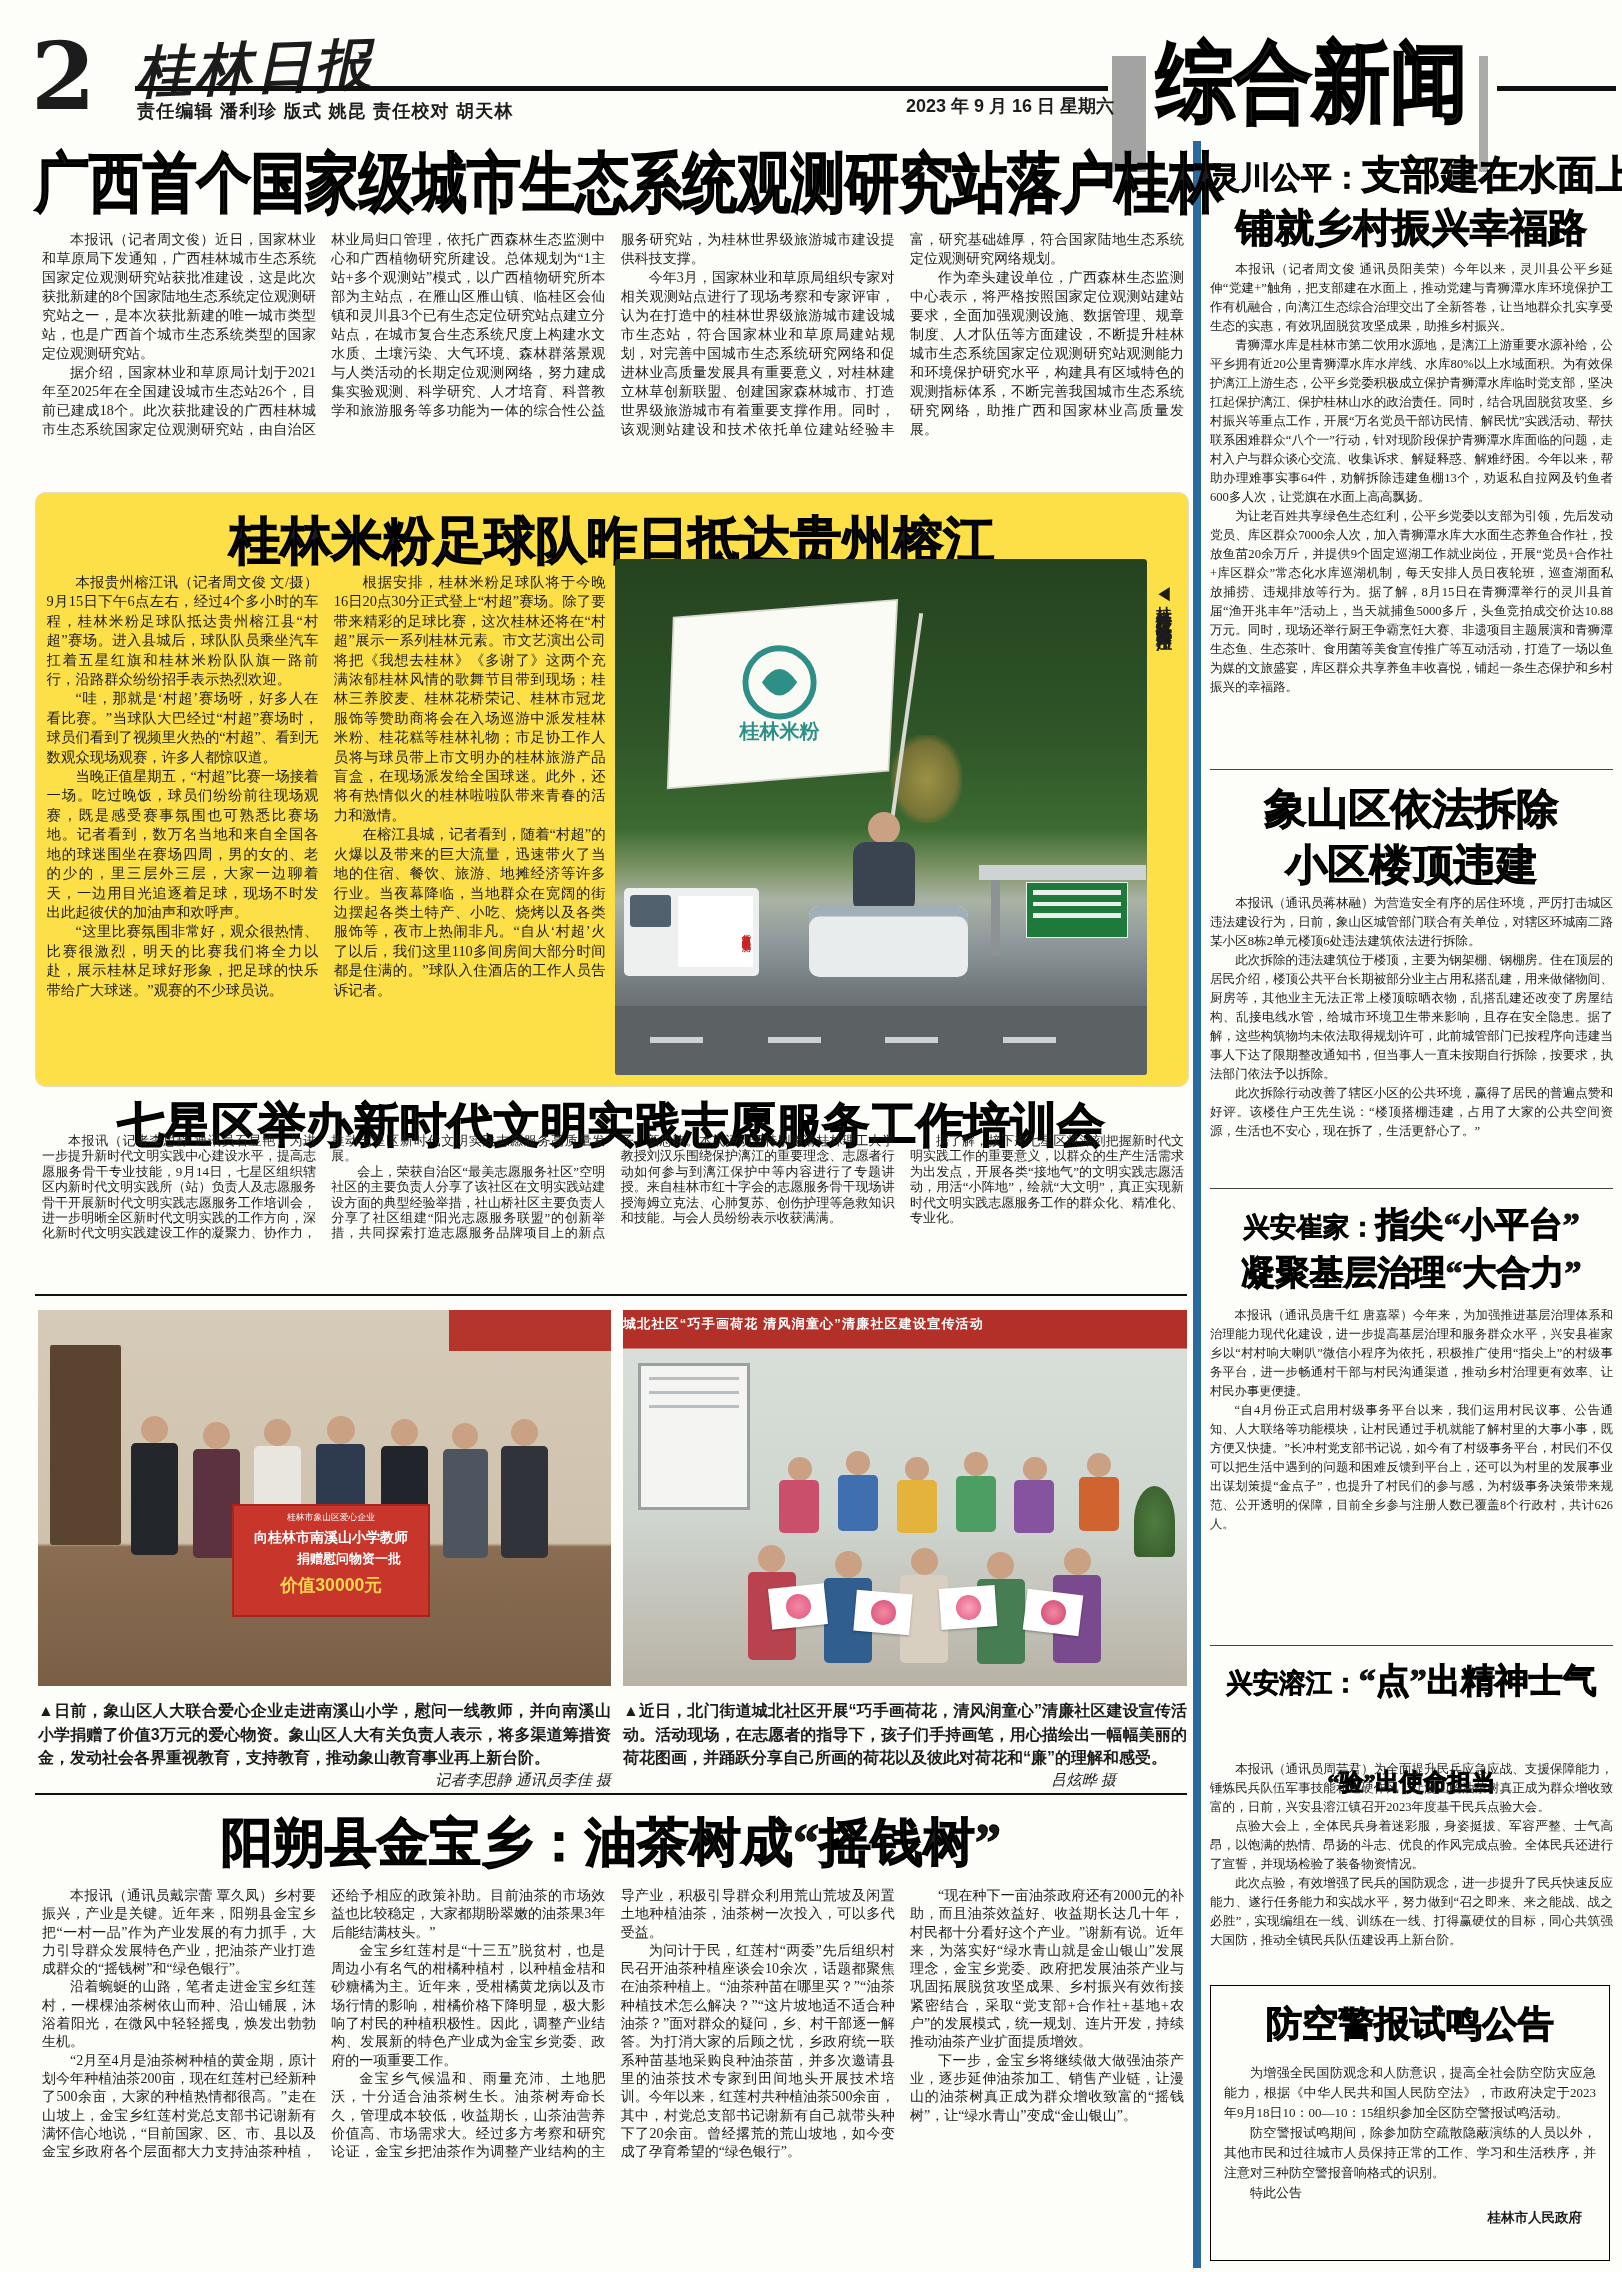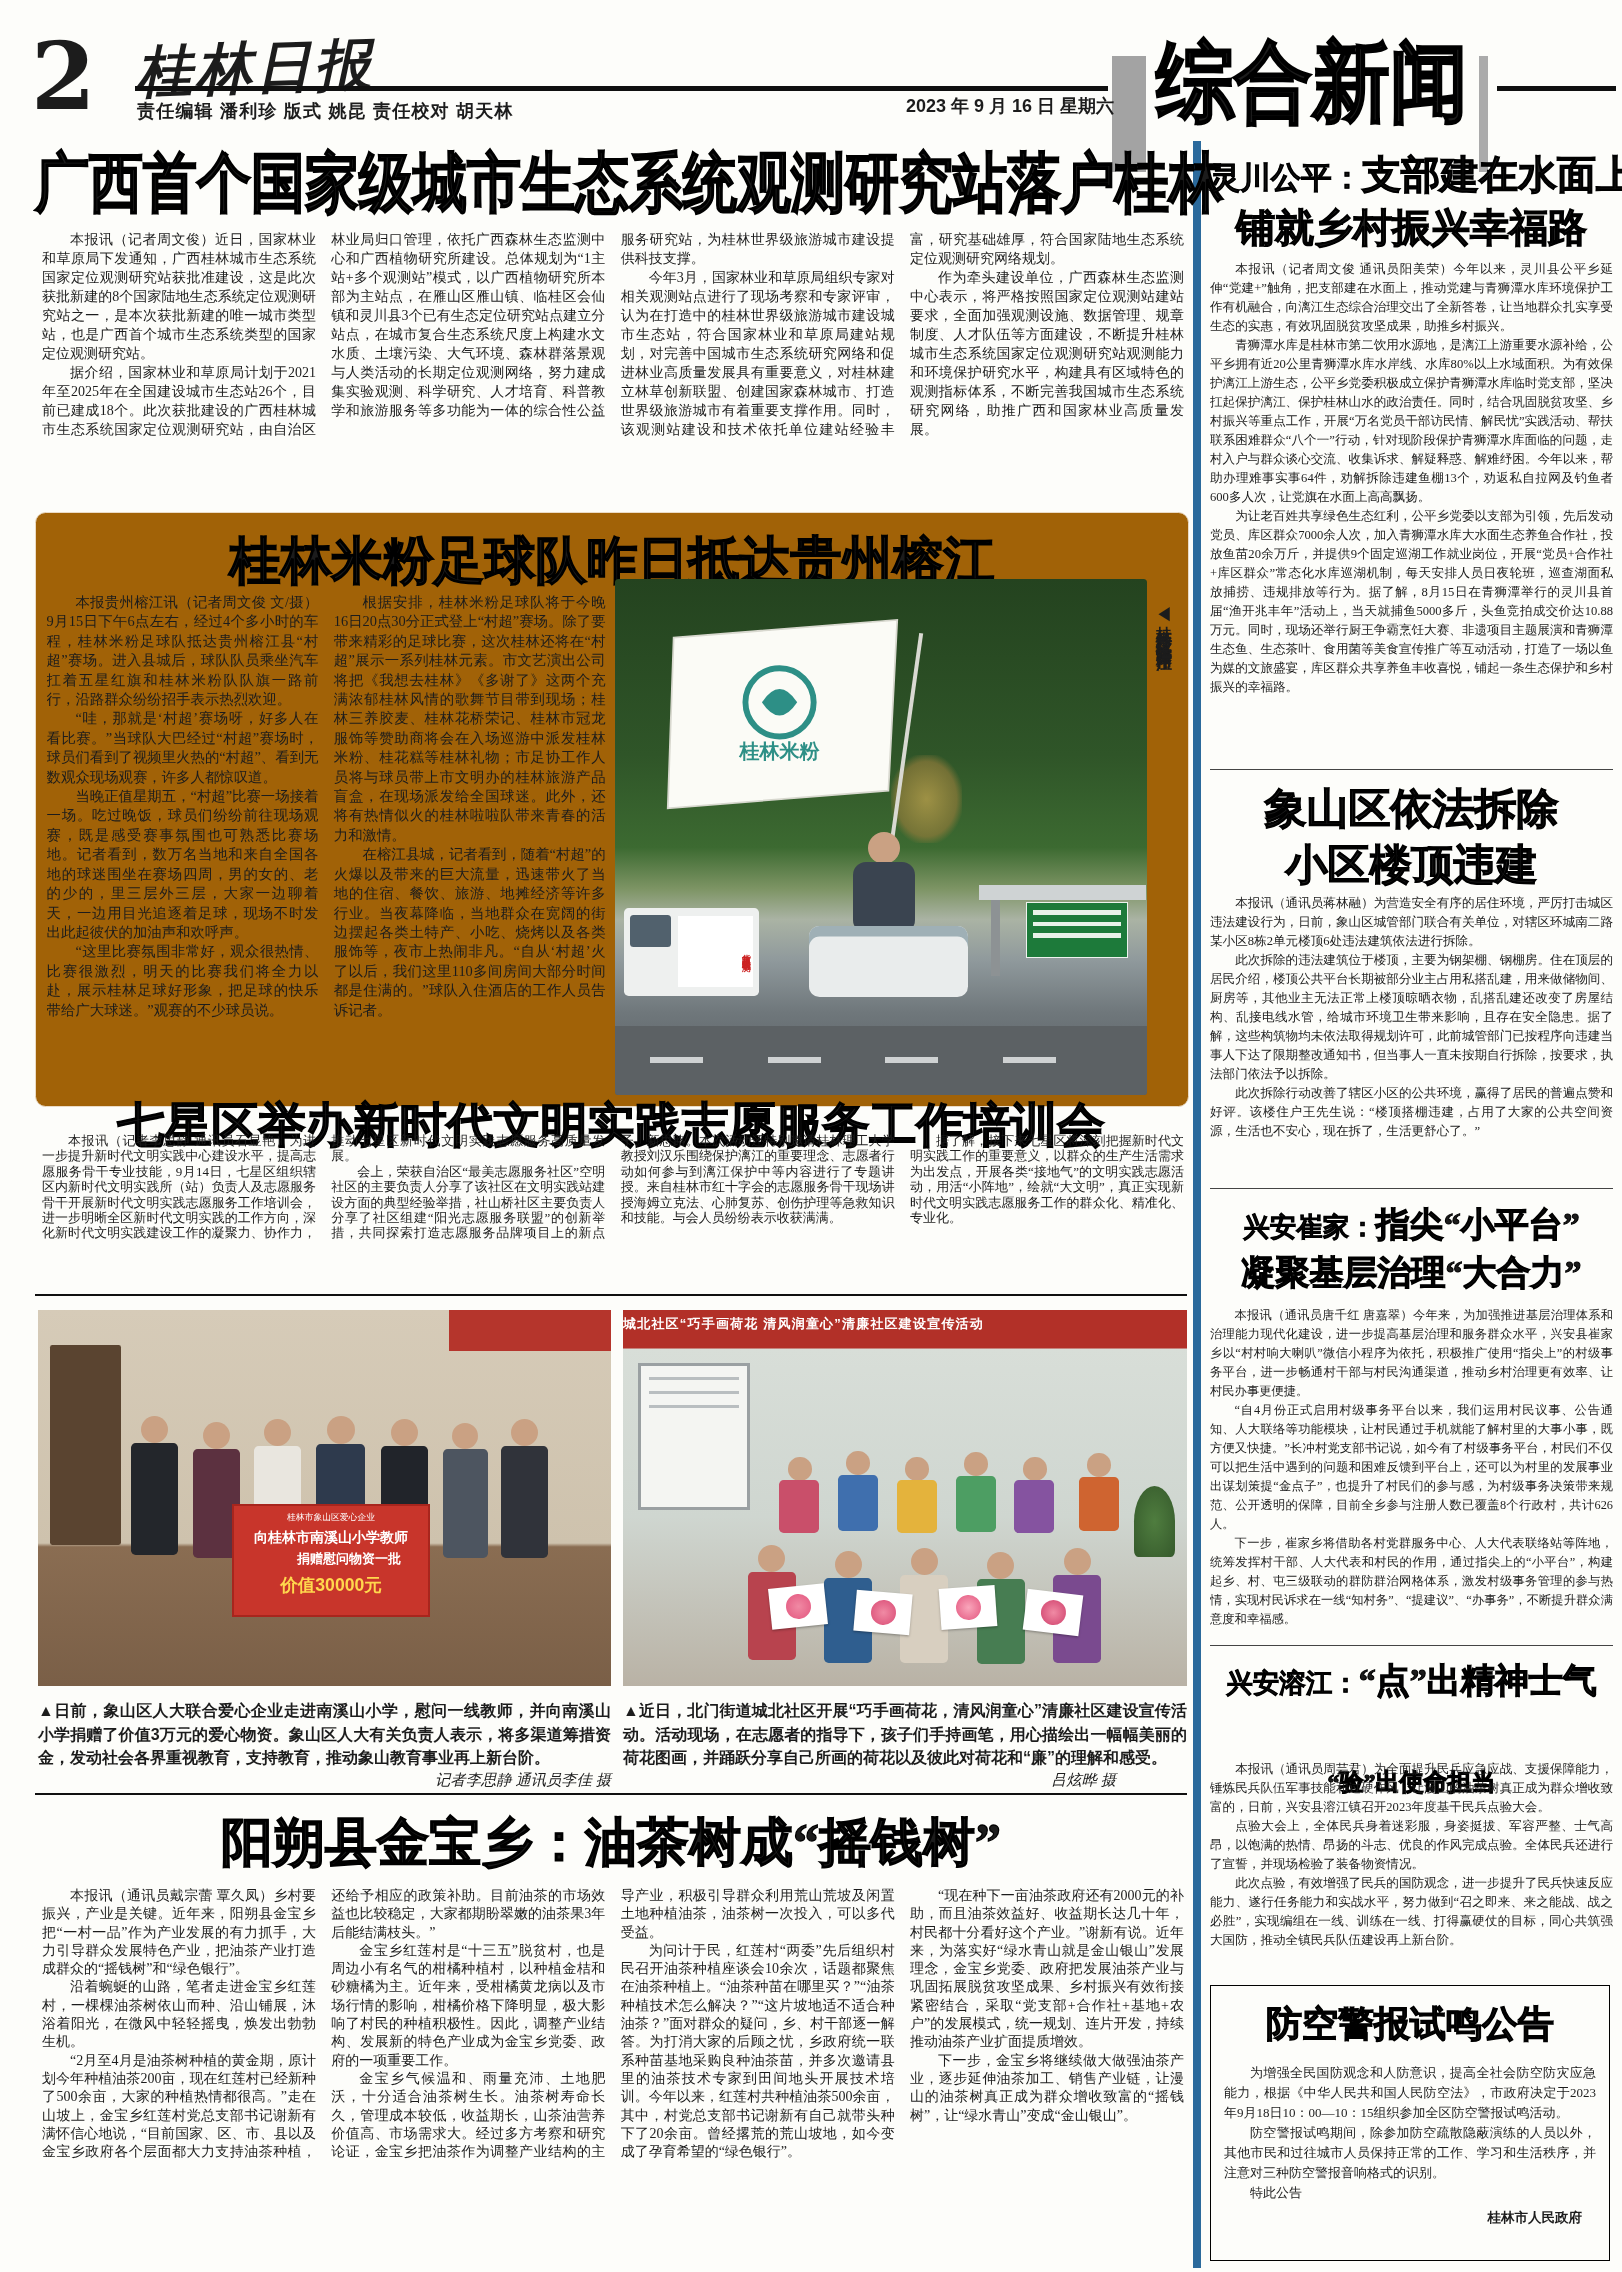--- a/index.html
+++ b/index.html
@@ -20,21 +20,21 @@
   .h1{left:35px;top:140px;width:1152px;font-size:54px;transform:scaleY(1.2);transform-origin:top;}
   .h-fb{left:0;top:14px;width:100%;font-size:51px;}
   .h-a3{left:35px;top:1094px;width:1152px;font-size:47px;}
   .h-a4{left:35px;top:1808px;width:1152px;font-size:52px;}
   
   .btxt p{margin:0;text-indent:2em;text-align:justify;}
   .btxt{overflow:hidden;}
   .cols4{column-count:4;column-gap:15.3px;}
   .cols2{column-count:2;column-gap:15.3px;}
   .a1-body{left:42px;top:230px;width:1142px;height:251px;font-size:14px;line-height:19px;}
-  .fb-panel{left:35px;top:492px;width:1152px;height:593px;background:#a16207;border:1.2px solid #eadbc6;border-radius:10.6px;margin-top:20px;}
+  .fb-panel{left:35px;top:492px;width:1152px;height:593px;background:#fde047;border:1.2px solid #eadbc6;border-radius:10.6px;}
   .fb-body{left:10.6px;top:80px;width:559px;height:501px;font-size:14.4px;line-height:19.4px;}
   .a3-body{left:42px;top:1133px;width:1142px;height:139px;font-size:13px;line-height:15.4px;}
   .a4-body{left:42px;top:1887px;width:1142px;height:369px;font-size:14px;line-height:18.3px;}
   
   .sb{left:1210px;width:403px;}
   .sb-head{text-align:center;font-weight:900;-webkit-text-stroke:1.1px #000;white-space:nowrap;}
   .kicker{font-size:0.78em;text-align:right;-webkit-text-stroke:0.7px #000;}
   .sb-body{font-size:12.6px;line-height:19px;}
   .sb-rule{left:1210px;width:403px;height:1.2px;background:#444;}
   .divider{left:1193px;top:141px;width:7.6px;height:2127px;background:#2b6a9c;}
@@ -253,21 +253,20 @@
     </div>
   <div class="abs sb-rule" style="top:1188px;"></div>
 
   <div class="abs sb sb-head" style="top:1250px;font-size:34px;">凝聚基层治理“大合力”</div>
   <div class="abs sb sb-head" style="top:1202px;font-size:34px;">
     <span class="kicker">兴安崔家：</span><span>指尖“小平台”</span>
   </div>
   <div class="abs sb btxt sb-body" style="top:1306px;height:333px;font-size:12.3px;line-height:19px;">
       <p>本报讯（通讯员唐千红 唐嘉翠）今年来，为加强推进基层治理体系和治理能力现代化建设，进一步提高基层治理和服务群众水平，兴安县崔家乡以“村村响大喇叭”微信小程序为依托，积极推广使用“指尖上”的村级事务平台，进一步畅通村干部与村民沟通渠道，推动乡村治理更有效率、让村民办事更便捷。</p>
       <p>“自4月份正式启用村级事务平台以来，我们运用村民议事、公告通知、人大联络等功能模块，让村民通过手机就能了解村里的大事小事，既方便又快捷。”长冲村党支部书记说，如今有了村级事务平台，村民们不仅可以把生活中遇到的问题和困难反馈到平台上，还可以为村里的发展事业出谋划策提“金点子”，也提升了村民们的参与感，为村级事务决策带来规范、公开透明的保障，目前全乡参与注册人数已覆盖8个行政村，共计626人。</p>
-      <p>下一步，崔家乡将借助各村党群服务中心、人大代表联络站等阵地，统筹发挥村干部、人大代表和村民的作用，通过指尖上的“小平台”，构建起乡、村、屯三级联动的群防群治网格体系，激发村级事务管理的参与热情，实现村民诉求在一线“知村务”、“提建议”、“办事务”，不断提升群众满意度和幸福感。</p>
     </div>
   <div class="abs sb-rule" style="top:1645px;"></div>
 
   <div class="abs sb sb-head" style="top:1658px;font-size:34px;">
     <span class="kicker">兴安溶江：</span><span>“点”出精神士气</span>
   </div>
   <div class="abs sb sb-head" style="top:1766px;font-size:24px;">“验”出使命担当</div>
   <div class="abs sb btxt sb-body" style="top:1760px;height:204px;">
       <p>本报讯（通讯员周芸君）为全面提升民兵应急应战、支援保障能力，锤炼民兵队伍军事技能和过硬作风，让漫山的油茶树真正成为群众增收致富的，日前，兴安县溶江镇召开2023年度基干民兵点验大会。</p>
       <p>点验大会上，全体民兵身着迷彩服，身姿挺拔、军容严整、士气高昂，以饱满的热情、昂扬的斗志、优良的作风完成点验。全体民兵还进行了宣誓，并现场检验了装备物资情况。</p>

